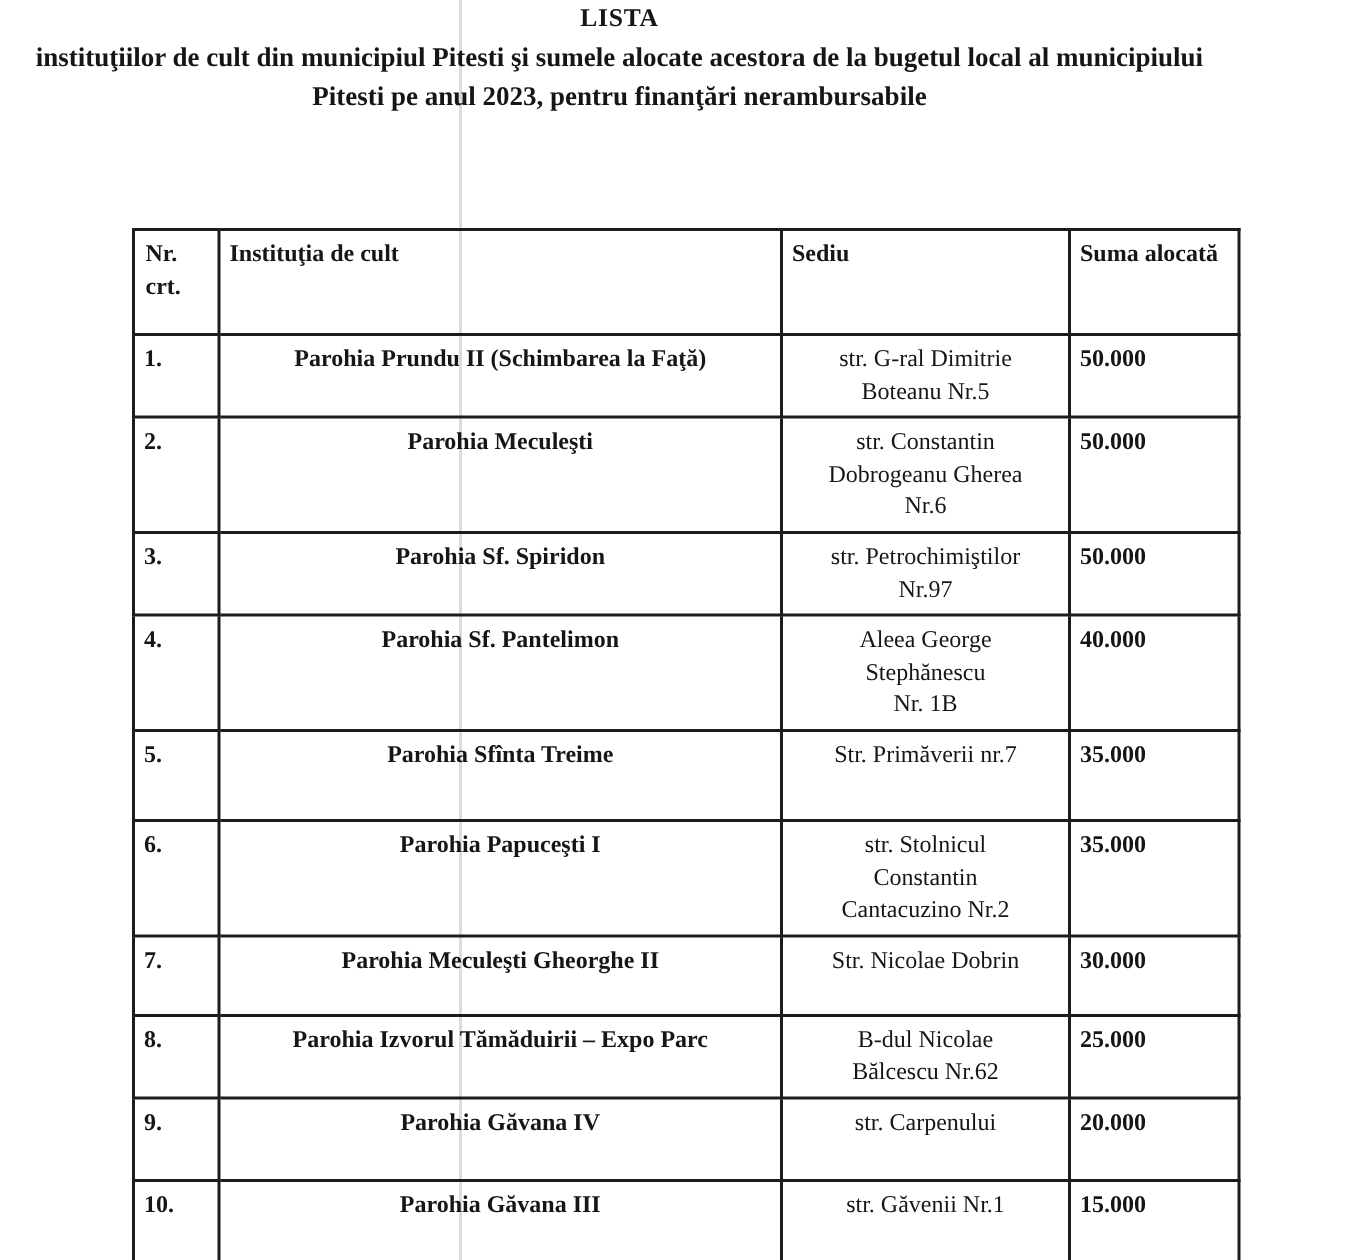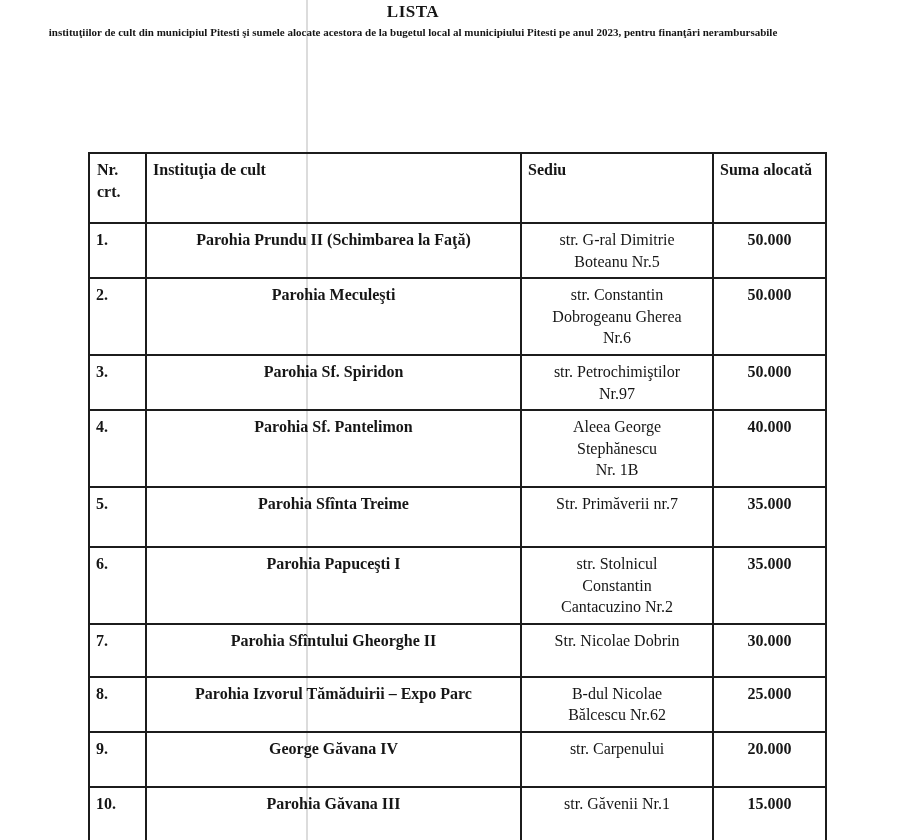--- a/index.html
+++ b/index.html
@@ -33,21 +33,21 @@
     width: 826px;
     text-align: center;
   }
   .doc-title {
     font-size: 17px;
     font-weight: bold;
     letter-spacing: 0.5px;
     margin: 0;
   }
   .doc-subtitle {
-    font-size: 11px;
+    font-size: 18px;
     font-weight: bold;
     line-height: 1.45;
     margin: 3px auto 0 auto;
     max-width: 790px;
   }
   table.cult-table {
     position: absolute;
     left: 88px;
     top: 152px;
     width: 737px;
@@ -83,21 +83,20 @@
     font-weight: bold;
     text-align: center;
     padding-left: 8px;
   }
   .addr-cell {
     text-align: center;
     font-weight: normal;
     white-space: pre-line;
   }
   .sum-cell {
-    text-align: center;
     font-weight: bold;
   }
   tbody tr:nth-child(1)  { height: 53px; }
   tbody tr:nth-child(2)  { height: 73px; }
   tbody tr:nth-child(3)  { height: 52px; }
   tbody tr:nth-child(4)  { height: 68px; }
   tbody tr:nth-child(5)  { height: 60px; }
   tbody tr:nth-child(6)  { height: 67px; }
   tbody tr:nth-child(7)  { height: 53px; }
   tbody tr:nth-child(8)  { height: 55px; }
@@ -171,34 +170,34 @@
       <tr>
         <td class="nr-cell">6.</td>
         <td class="inst-cell">Parohia Papuceşti I</td>
         <td class="addr-cell">str. Stolnicul
 Constantin
 Cantacuzino  Nr.2</td>
         <td class="sum-cell">35.000</td>
       </tr>
       <tr>
         <td class="nr-cell">7.</td>
-        <td class="inst-cell">Parohia Sfîntului Gheorghe II</td>
+        <td class="inst-cell">Parohia Meculeşti Gheorghe II</td>
         <td class="addr-cell">Str. Nicolae Dobrin</td>
         <td class="sum-cell">30.000</td>
       </tr>
       <tr>
         <td class="nr-cell">8.</td>
         <td class="inst-cell">Parohia Izvorul Tămăduirii – Expo Parc</td>
         <td class="addr-cell">B-dul Nicolae
 Bălcescu Nr.62</td>
         <td class="sum-cell">25.000</td>
       </tr>
       <tr>
         <td class="nr-cell">9.</td>
-        <td class="inst-cell">George Găvana IV</td>
+        <td class="inst-cell">Parohia Găvana IV</td>
         <td class="addr-cell">str. Carpenului</td>
         <td class="sum-cell">20.000</td>
       </tr>
       <tr>
         <td class="nr-cell">10.</td>
         <td class="inst-cell">Parohia Găvana III</td>
         <td class="addr-cell">str. Găvenii Nr.1</td>
         <td class="sum-cell">15.000</td>
       </tr>
     </tbody>

